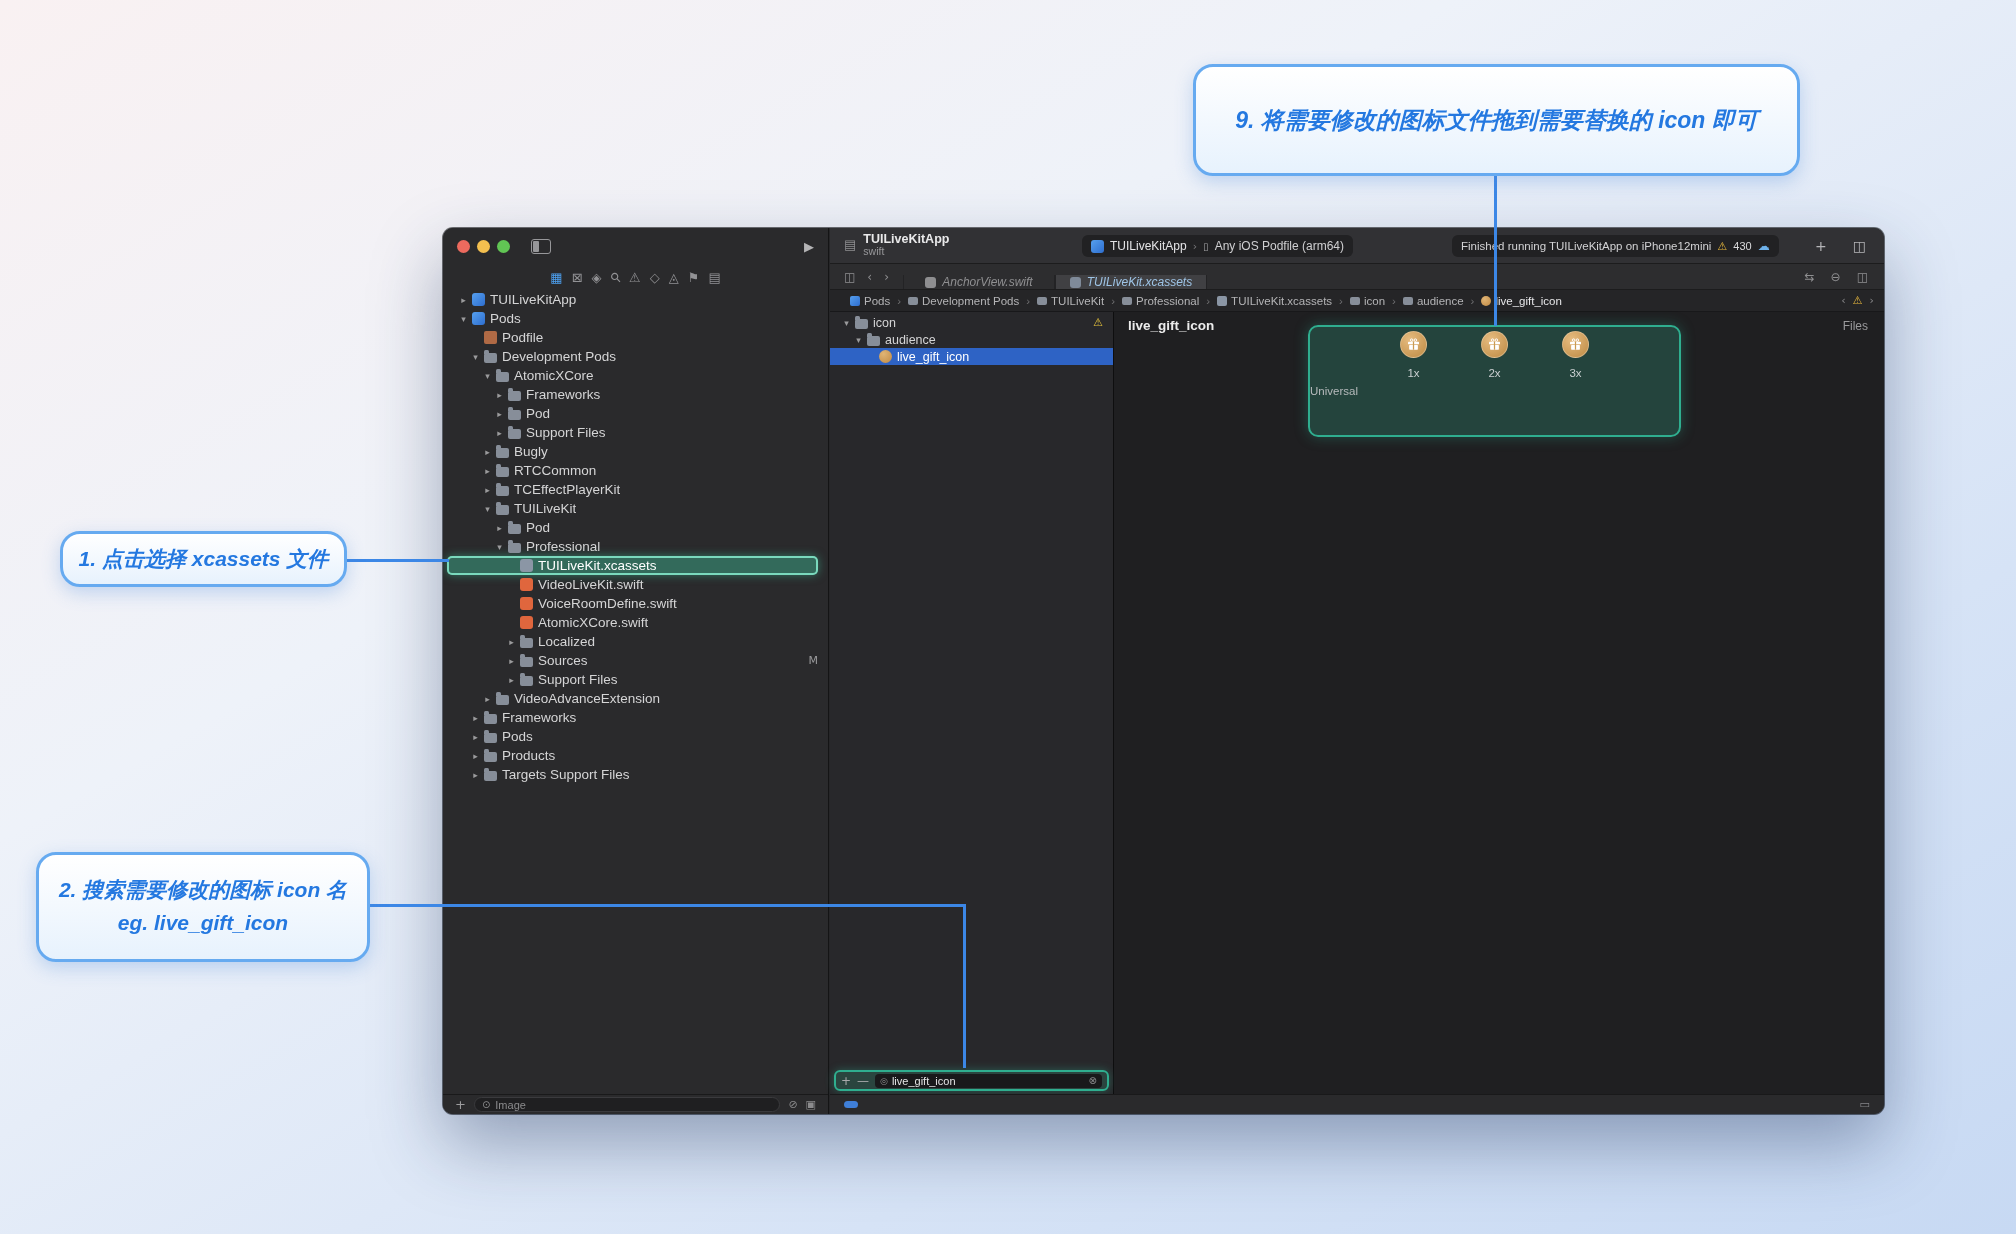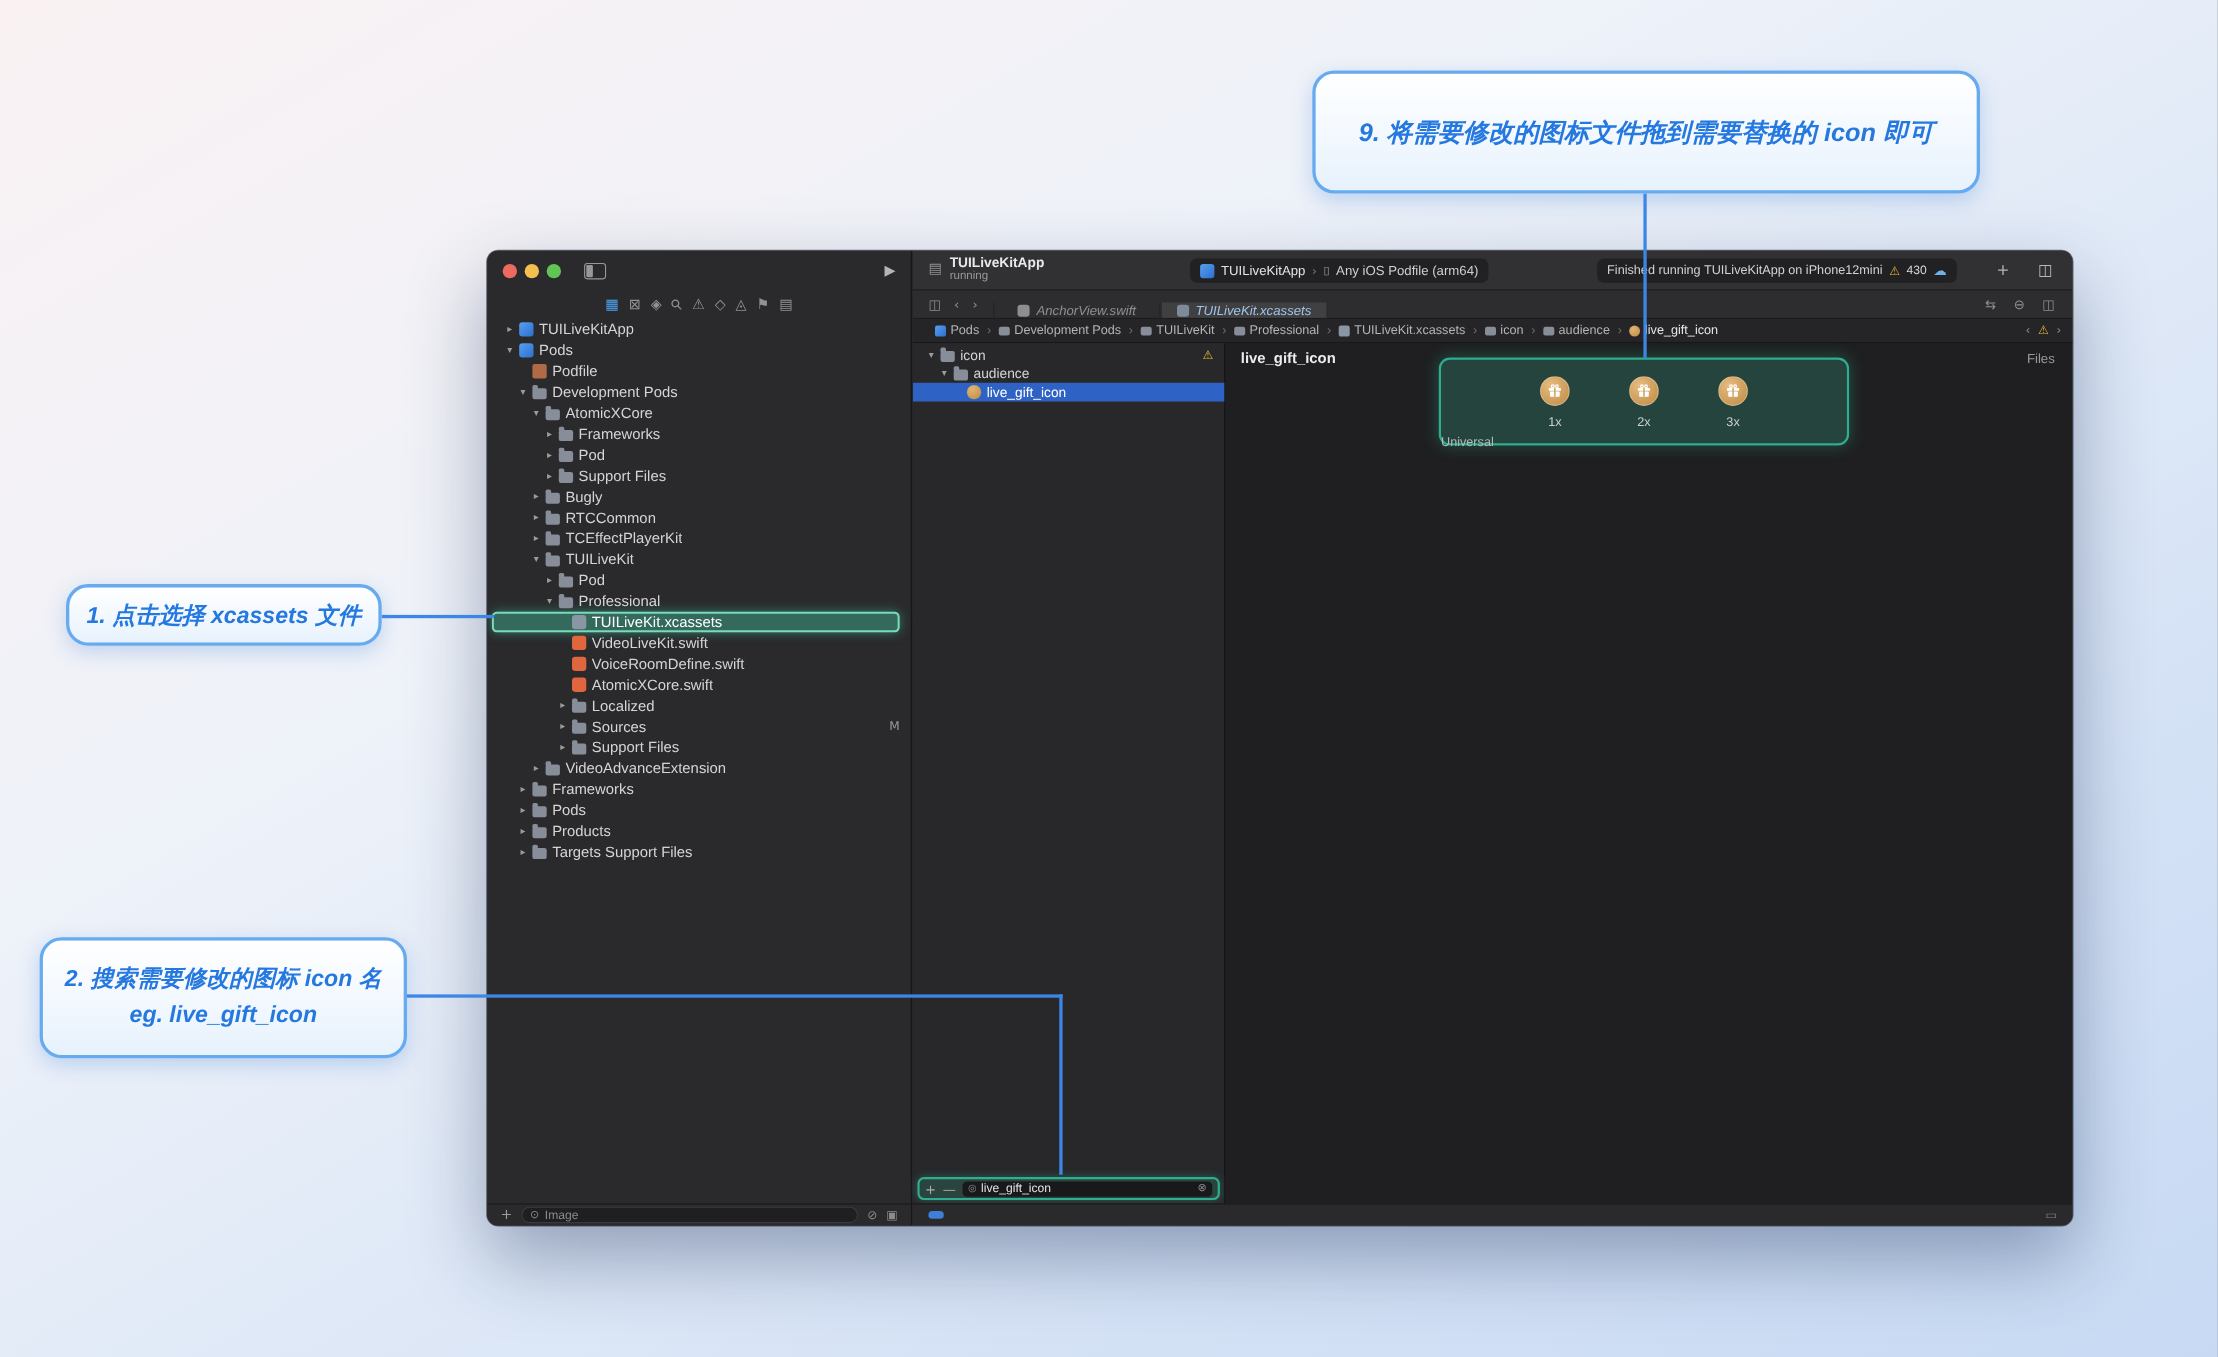--- a/index.html
+++ b/index.html
@@ -127,23 +127,23 @@
                   box-shadow:0 0 8px rgba(47,174,143,.4); }
   .asset-filter .afbtn { color:#a9a9ab; font-size:12px; line-height:1; }
   .search-pill { flex:1; height:14px; background:#19191b; border-radius:4px; display:flex; align-items:center; padding:0 5px; gap:4px; }
   .search-pill .spico { font-size:9px; color:#8b8b8d; }
   .search-pill .spval { font-size:11px; color:#e4e4e5; }
   .search-pill .spclear { margin-left:auto; font-size:10px; color:#8b8b8d; }
 
   .editor { flex:1; background:#1f1f21; position:relative; }
   .editor-title { position:absolute; left:14px; top:6px; font-size:13.5px; font-weight:bold; color:#ececec; }
   .editor-type { position:absolute; right:16px; top:7px; font-size:12px; color:#9a9a9c; }
-  .teal-box { position:absolute; left:194px; top:13px; width:373px; height:80px;
+  .teal-box { position:absolute; left:194px; top:13px; width:373px; height:112px;
               border:2.5px solid #2fae8f; background:rgba(42,112,95,.45); border-radius:10px;
-              box-shadow:0 0 14px rgba(47,174,143,.35); padding-top:15px; }
+              box-shadow:0 0 14px rgba(47,174,143,.35); padding-top:4px; }
   .slots { display:flex; justify-content:center; gap:54px; }
   .slot { display:flex; flex-direction:column; align-items:center; }
   .gift-circle { width:27px; height:27px; border-radius:50%; background:radial-gradient(circle at 35% 30%,#e6bc80,#bd8a43);
                  display:flex; align-items:center; justify-content:center; border:1px solid rgba(255,255,255,.25); }
   .slot-label { margin-top:9px; font-size:11.5px; color:#cbd0d2; }
   .idiom { margin-top:6px; font-size:11.5px; color:#b6babc; }
 
   .main-bottom { position:absolute; left:0; right:0; bottom:0; height:20px; background:#2a2a2c;
                  border-top:1px solid #19191a; display:flex; align-items:center; padding:0 14px; }
   .blue-pill { width:14px; height:7px; border-radius:3.5px; background:#3f7fd8; }
@@ -390,21 +390,21 @@
       <span class="nbico ico">▣</span>
     </div>
   </div>
 
   <div class="main">
     <div class="toolbar">
       <div class="proj-block">
         <span class="proj-doc ico">▤</span>
         <span>
           <div class="proj-name">TUILiveKitApp</div>
-          <div class="proj-branch">running</div>
+          <div class="proj-branch">swift</div>
         </span>
       </div>
       <div class="capsule scheme">
         <span class="app-sq"></span>
         <span class="stext">TUILiveKitApp</span>
         <span class="ssep ico">›</span>
         <span class="dico ico">▯</span>
         <span class="sdev">Any iOS Podfile (arm64)</span>
       </div>
       <div class="capsule status">

